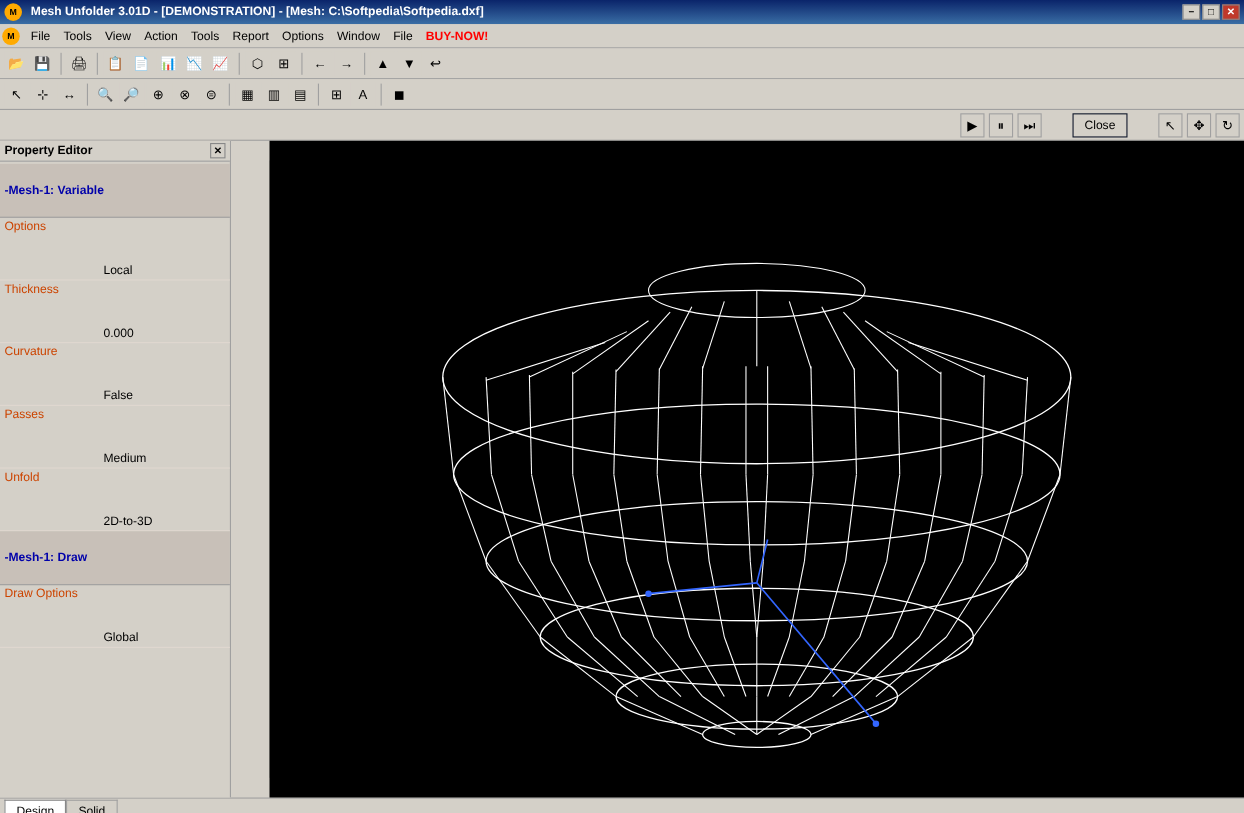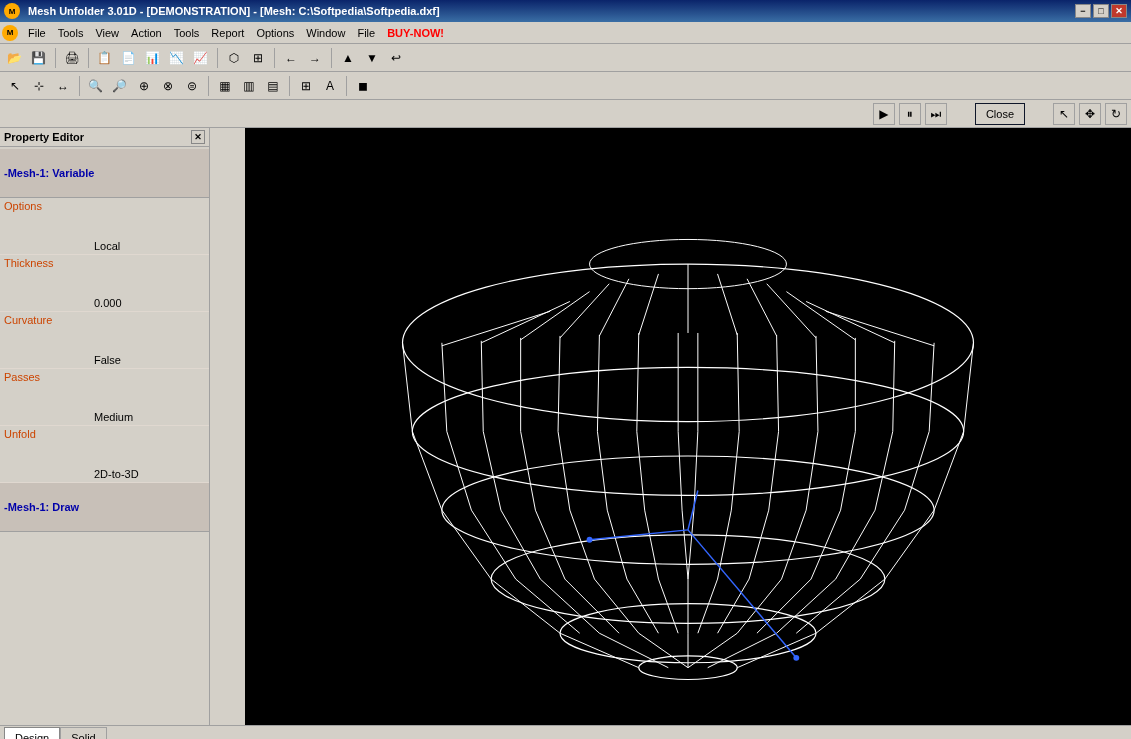--- a/index.html
+++ b/index.html
@@ -330,20 +330,24 @@
       <div class="prop-row">
         <div class="prop-label">Passes</div>
         <div class="prop-value">Medium</div>
       </div>
       <div class="prop-row">
         <div class="prop-label">Unfold</div>
         <div class="prop-value">2D-to-3D</div>
       </div>
 
       <div class="prop-section-header">-Mesh-1: Draw</div>
+      <div class="prop-row">
+        <div class="prop-label">Draw Options</div>
+        <div class="prop-value">Global</div>
+      </div>
     </div>
   </div>
 
   <div id="canvas-area">
     <svg id="mesh-canvas" viewBox="0 0 900 570" xmlns="http://www.w3.org/2000/svg">
       <rect width="900" height="570" fill="#000"></rect>
 
       <ellipse cx="450" cy="200" rx="290" ry="80" fill="none" stroke="white" stroke-width="1.2"></ellipse>
 
       <ellipse cx="450" cy="290" rx="280" ry="65" fill="none" stroke="white" stroke-width="1.2"></ellipse>

